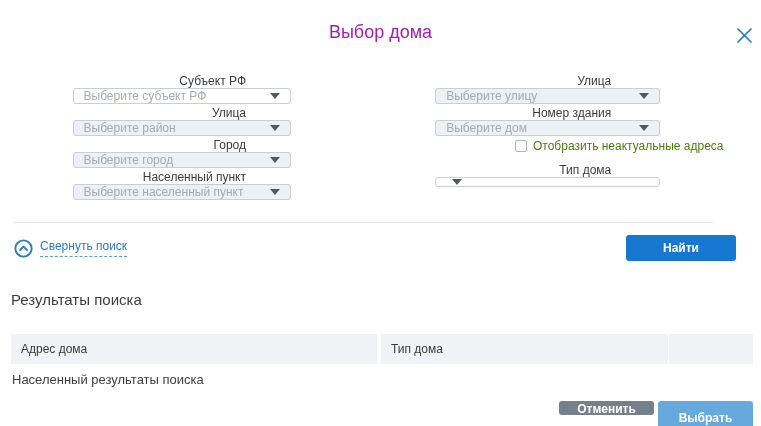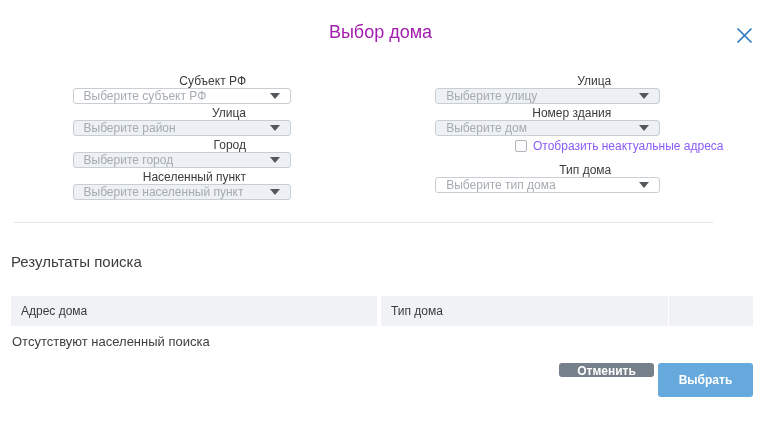--- a/index.html
+++ b/index.html
@@ -19,21 +19,21 @@
   .col-right .lbl{width:135px;}
   .dd{height:40px;box-sizing:border-box;border:1px solid #c9ced3;border-radius:3px;background:#fff;display:flex;align-items:center;justify-content:space-between;padding:0 10px;cursor:pointer;}
   .col-left .dd{width:218px;}
   .col-right .dd{width:225px;}
   .dd.disabled{background:#edf0f4;}
   .ph{font-size:12px;color:#a6abb1;white-space:nowrap;overflow:hidden;}
   .arr{width:0;height:0;border-left:5px solid transparent;border-right:5px solid transparent;border-top:6px solid #54585c;flex:none;margin-left:6px;}
 
   .cbrow{display:flex;align-items:center;margin:0 0 11px 143px;height:14px;}
   .cb{width:12px;height:12px;box-sizing:border-box;border:1px solid #b1b7bd;border-radius:2px;background:#fdfdfd;margin-right:6px;cursor:pointer;}
-  .cblbl{font-size:12px;color:#8b5cf6;}
+  .cblbl{font-size:12px;color:#4d7c0f;}
 
   .divider{margin:19px 48px 0 14px;border-top:1px solid #e5e5e5;height:0;}
 
   .searchbar{display:flex;justify-content:space-between;align-items:center;margin:12px 25px 0 14px;}
   .collapse{display:flex;align-items:center;cursor:pointer;text-decoration:none;}
   .cicon{width:19px;height:19px;margin-right:7px;display:flex;}
   .ctext{color:#2c7cc4;font-size:12px;border-bottom:1px dashed #5b9bd5;padding-bottom:3px;line-height:13px;}
   .btn{border:none;border-radius:3px;color:#fff;font-family:"Liberation Sans",sans-serif;font-size:12px;font-weight:700;cursor:pointer;}
   .btn-find{width:110px;height:26px;background:#1778d2;}
 
@@ -121,39 +121,50 @@
       </div>
 
       <div class="cbrow">
         <span class="cb"></span>
         <span class="cblbl">Отобразить неактуальные адреса</span>
       </div>
 
       <div class="row">
         <span class="lbl">Тип дома</span>
         <div class="dd">
-          <span class="ph">Выберите тип дома</span>
           <span class="arr"></span>
         </div>
       </div>
 
     </div>
   </div>
 
   <div class="divider"></div>
 
+  <div class="searchbar">
+    <a class="collapse">
+      <span class="cicon">
+        <svg width="19" height="19" viewBox="0 0 20 20">
+          <circle cx="10" cy="10" r="8.6" fill="#fff" stroke="#2c7cc4" stroke-width="2"></circle>
+          <polyline points="6.4,11.6 10,8 13.6,11.6" fill="none" stroke="#2c7cc4" stroke-width="2" stroke-linecap="round" stroke-linejoin="round"></polyline>
+        </svg>
+      </span>
+      <span class="ctext">Свернуть поиск</span>
+    </a>
+    <button class="btn btn-find">Найти</button>
+  </div>
 
   <div class="results-heading">Результаты поиска</div>
 
   <div class="thead">
     <div class="th c1">Адрес дома</div>
     <div class="th c2">Тип дома</div>
     <div class="th c3"></div>
   </div>
 
-  <div class="empty">Отсутствуют населенный поиска</div>
+  <div class="empty">Населенный результаты поиска</div>
 
   <div class="footer">
     <button class="btn btn-cancel">Отменить</button>
     <button class="btn btn-select">Выбрать</button>
   </div>
 
 </div>
 
 </body></html>

